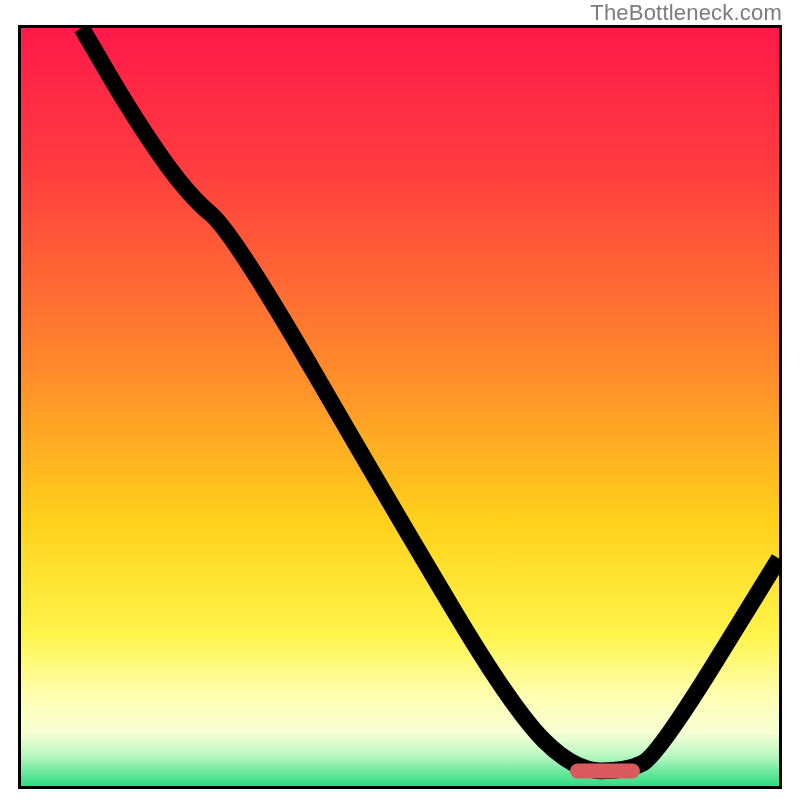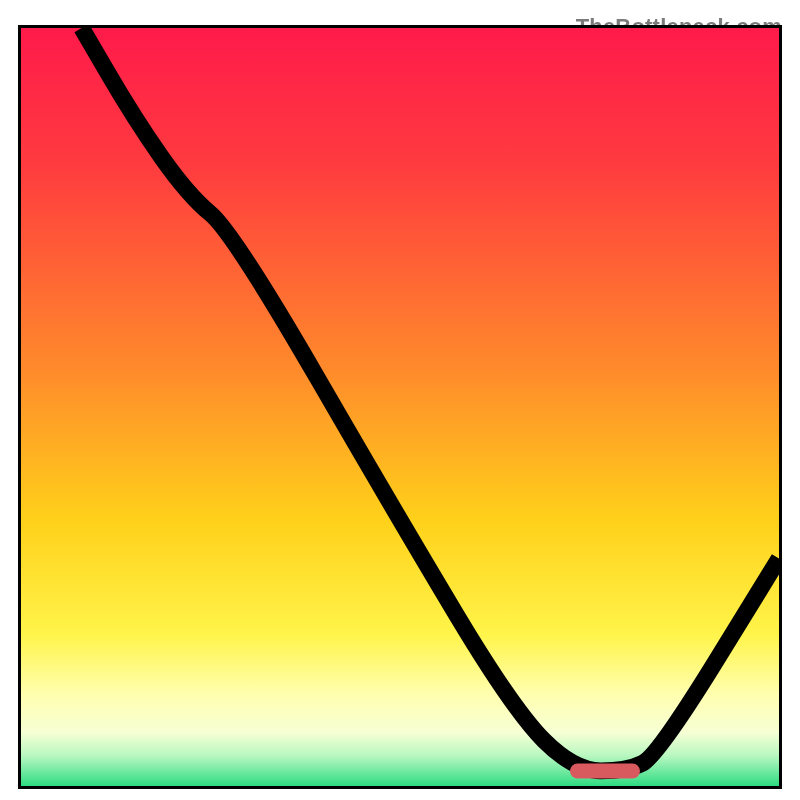--- a/index.html
+++ b/index.html
@@ -31,24 +31,24 @@
   }
   .marker {
     position: absolute;
     width: 70px;
     height: 15px;
     border-radius: 8px;
     transform: translate(-50%, -50%);
   }
   .watermark {
     position: absolute;
-    top: 14px;
+    top: 0px;
     right: 18px;
     font-size: 22px;
-    font-weight: 700;
+    font-weight: 400;
     color: #7b7b7b;
     letter-spacing: 0.2px;
   }
 </style>
 </head>
 <body>
 
 <div class="watermark">TheBottleneck.com</div>
 
 <div class="frame">

